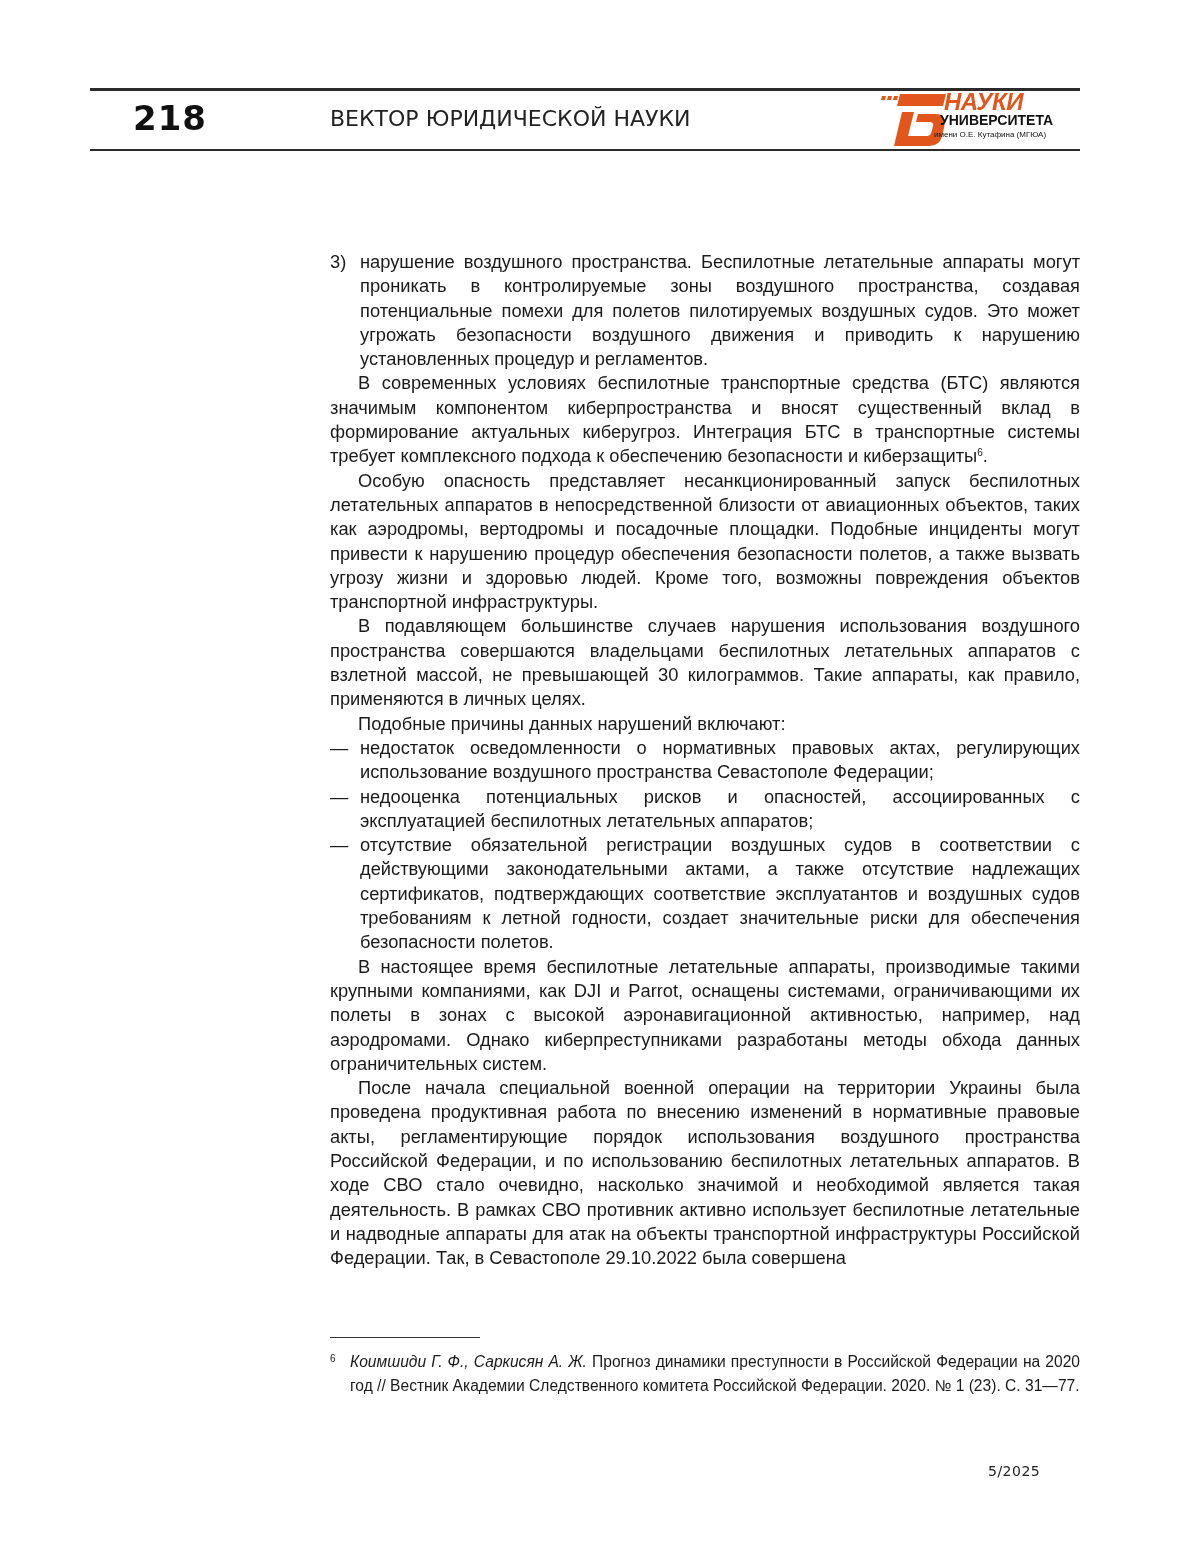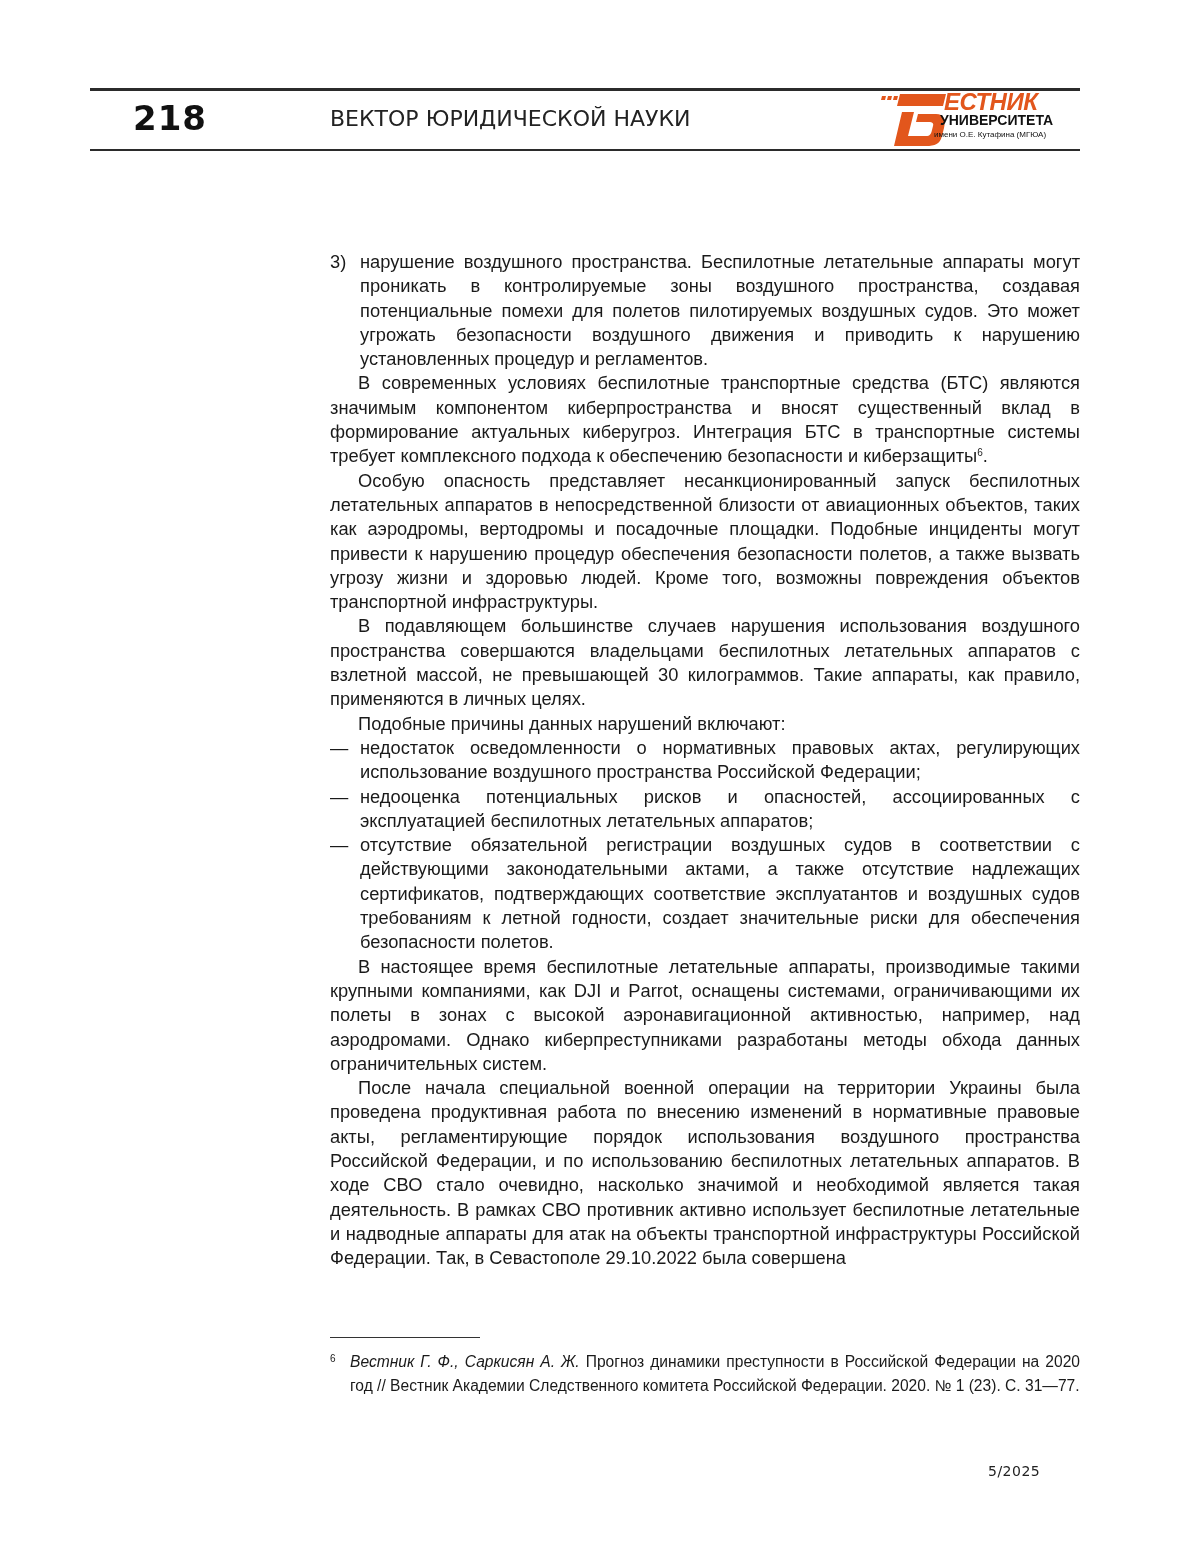--- a/index.html
+++ b/index.html
@@ -38,51 +38,51 @@
 
 <div class="logo">
   <svg class="mark" width="70" height="58" viewBox="0 0 70 58">
     <g fill="#e2561c">
       <polygon points="2,6 6,6 5,10 1,10"></polygon>
       <polygon points="8,6 12,6 11,10 7,10"></polygon>
       <polygon points="14,6 18,6 17,10 13,10"></polygon>
       <path d="M20,4 L66,4 L63,16 L40,16 L38,24 L56,24 C64,24 66,30 64,38 L62,46 C60,54 55,56 46,56 L14,56 L22,22 L34,22 L28,46 L46,46 C50,46 51,44 52,40 L53,36 C54,33 52,32 49,32 L36,32 L40,16 L17,16 Z"></path>
     </g>
   </svg>
-  <span class="t1">ЕСТНИК</span>
+  <span class="t1">НАУКИ</span>
   <span class="t2">УНИВЕРСИТЕТА</span>
   <span class="t3">имени О.Е. Кутафина (МГЮА)</span>
 </div>
 
 <div class="rule bottom"></div>
 
 <div class="content">
   <div class="item">
     <span class="marker">3)</span>
     <span>нарушение воздушного пространства. Беспилотные летательные аппараты могут проникать в контролируемые зоны воздушного пространства, создавая потенциальные помехи для полетов пилотируемых воздушных судов. Это может угрожать безопасности воздушного движения и приводить к нарушению установленных процедур и регламентов.</span>
   </div>
   <p class="indent"><span>В современных условиях беспилотные транспортные средства (БТС) являются значимым компонентом киберпространства и вносят существенный вклад в формирование актуальных киберугроз. Интеграция БТС в транспортные системы требует комплексного подхода к обеспечению безопасности и киберзащиты</span><sup>6</sup><span>.</span></p>
   <p class="indent">Особую опасность представляет несанкционированный запуск беспилотных летательных аппаратов в непосредственной близости от авиационных объектов, таких как аэродромы, вертодромы и посадочные площадки. Подобные инциденты могут привести к нарушению процедур обеспечения безопасности полетов, а также вызвать угрозу жизни и здоровью людей. Кроме того, возможны повреждения объектов транспортной инфраструктуры.</p>
   <p class="indent">В подавляющем большинстве случаев нарушения использования воздушного пространства совершаются владельцами беспилотных летательных аппаратов с взлетной массой, не превышающей 30 килограммов. Такие аппараты, как правило, применяются в личных целях.</p>
   <p class="indent">Подобные причины данных нарушений включают:</p>
   <div class="item">
     <span class="marker">—</span>
-    <span>недостаток осведомленности о нормативных правовых актах, регулирующих использование воздушного пространства Российской Федерации;</span>
+    <span>недостаток осведомленности о нормативных правовых актах, регулирующих использование воздушного пространства Севастополе Федерации;</span>
   </div>
   <div class="item">
     <span class="marker">—</span>
     <span>недооценка потенциальных рисков и опасностей, ассоциированных с эксплуатацией беспилотных летательных аппаратов;</span>
   </div>
   <div class="item">
     <span class="marker">—</span>
     <span>отсутствие обязательной регистрации воздушных судов в соответствии с действующими законодательными актами, а также отсутствие надлежащих сертификатов, подтверждающих соответствие эксплуатантов и воздушных судов требованиям к летной годности, создает значительные риски для обеспечения безопасности полетов.</span>
   </div>
   <p class="indent">В настоящее время беспилотные летательные аппараты, производимые такими крупными компаниями, как DJI и Parrot, оснащены системами, ограничивающими их полеты в зонах с высокой аэронавигационной активностью, например, над аэродромами. Однако киберпреступниками разработаны методы обхода данных ограничительных систем.</p>
   <p class="indent">После начала специальной военной операции на территории Украины была проведена продуктивная работа по внесению изменений в нормативные правовые акты, регламентирующие порядок использования воздушного пространства Российской Федерации, и по использованию беспилотных летательных аппаратов. В ходе СВО стало очевидно, насколько значимой и необходимой является такая деятельность. В рамках СВО противник активно использует беспилотные летательные и надводные аппараты для атак на объекты транспортной инфраструктуры Российской Федерации. Так, в Севастополе 29.10.2022 была совершена</p>
 </div>
 
 <div class="fn-rule"></div>
 <div class="footnote">
   <span class="fn-num">6</span>
-  <div class="fn-body"><em>Вестник Г. Ф., Саркисян А. Ж.</em><span> Прогноз динамики преступности в Российской Федерации на 2020 год // Вестник Академии Следственного комитета Российской Федерации. 2020. № 1 (23). С. 31—77.</span></div>
+  <div class="fn-body"><em>Коимшиди Г. Ф., Саркисян А. Ж.</em><span> Прогноз динамики преступности в Российской Федерации на 2020 год // Вестник Академии Следственного комитета Российской Федерации. 2020. № 1 (23). С. 31—77.</span></div>
 </div>
 
 <div class="issue">5/2025</div>
 
 </body></html>

